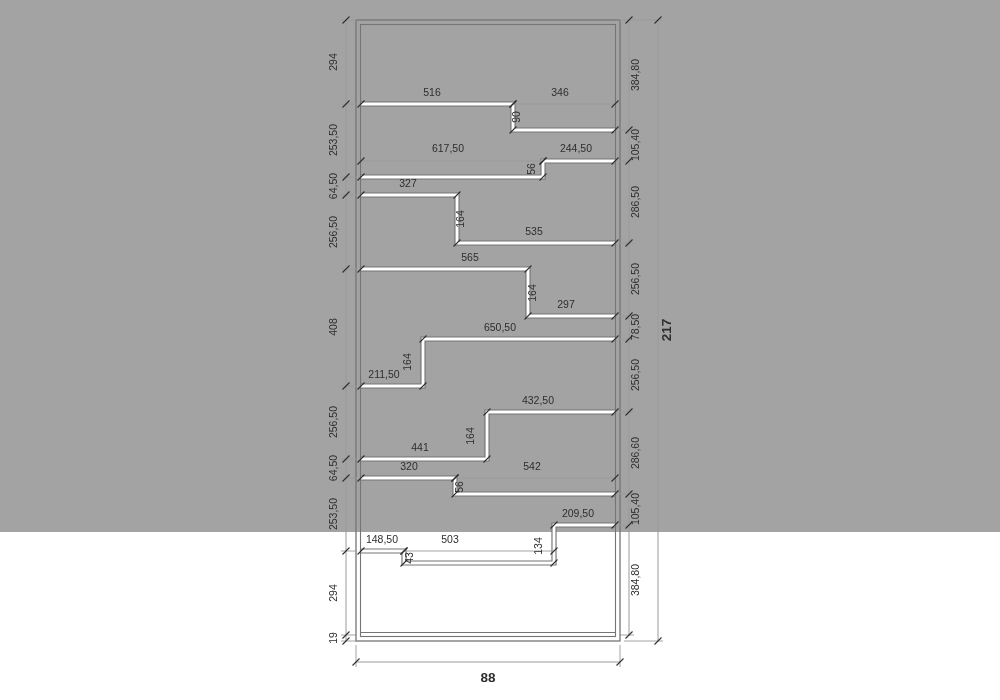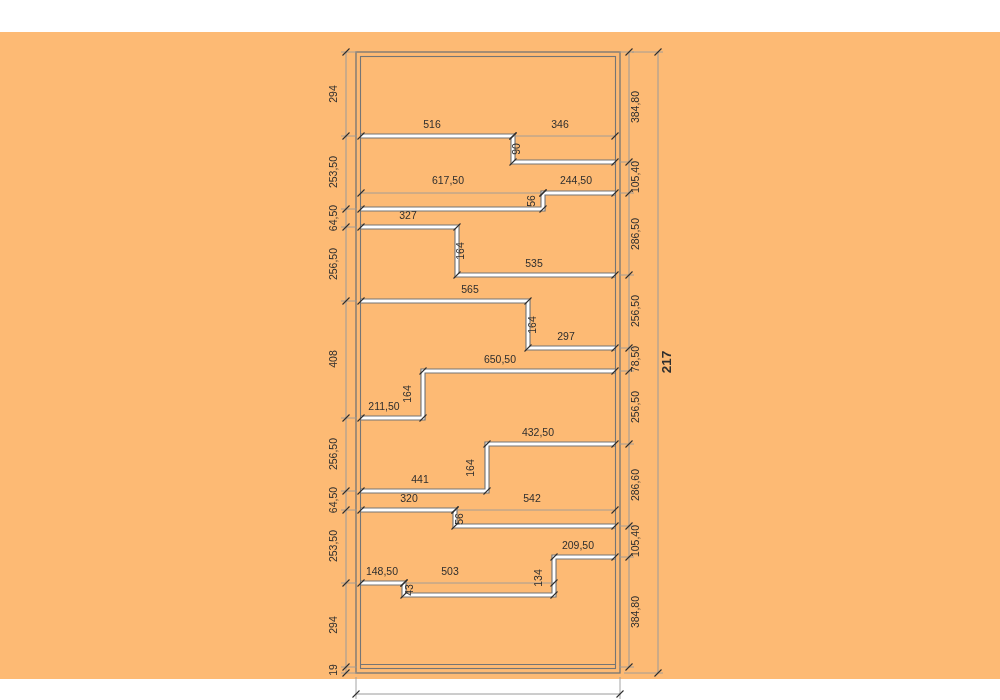--- a/index.html
+++ b/index.html
@@ -1,17 +1,17 @@
 <!DOCTYPE html>
 <html><head>
 <meta charset="utf-8">
 <style>
   html,body{margin:0;padding:0;background:#ffffff;}
   body{width:1000px;height:700px;overflow:hidden;font-family:"Liberation Sans",sans-serif;}
-  .stage{position:relative;width:1000px;height:647px;background:#fdba74;margin-top:32px;}
+  .stage{position:relative;width:1000px;height:532px;background:#a3a3a3;}
   svg text{font-family:"Liberation Sans","DejaVu Sans",sans-serif;}
 </style>
 </head>
 <body>
 
 <div class="stage">
   <svg id="drawing" width="1000" height="700" viewBox="0 0 1000 700">
       <path d="M 361 104 L 513 104 L 513 130 L 615 130" fill="none" stroke="#757575" stroke-width="5.2" stroke-linejoin="miter"></path>
       <path d="M 361 104 L 513 104 L 513 130 L 615 130" fill="none" stroke="#ffffff" stroke-width="2.9" stroke-linejoin="miter"></path>
       <path d="M 361 177 L 543 177 L 543 161 L 615 161" fill="none" stroke="#757575" stroke-width="5.2" stroke-linejoin="miter"></path>

